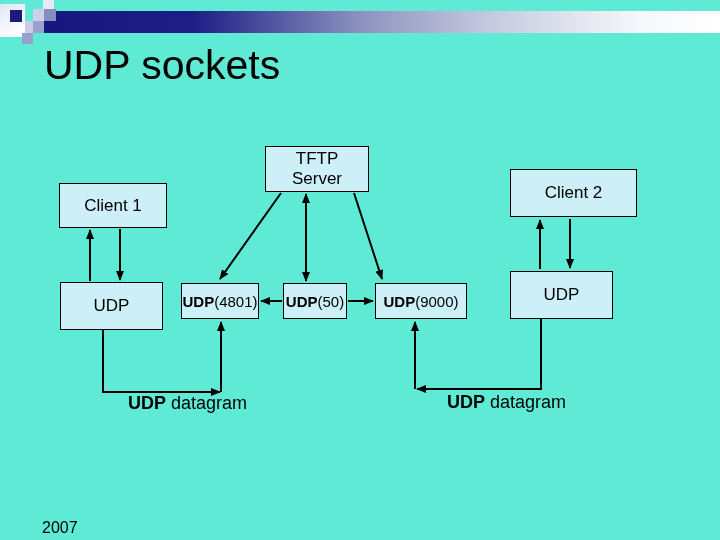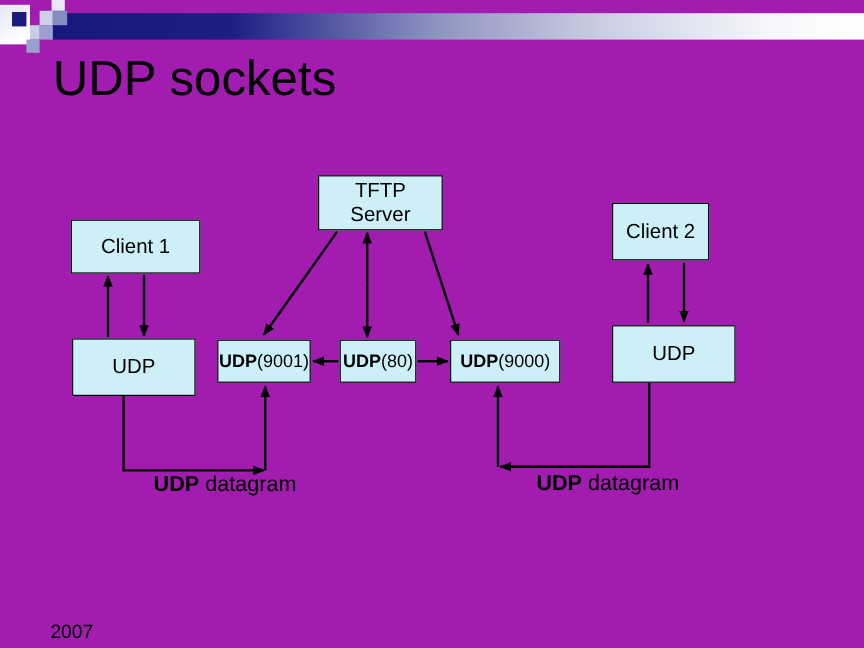--- a/index.html
+++ b/index.html
@@ -1,17 +1,17 @@
 <!DOCTYPE html>
 <html><head>
 <meta charset="utf-8">
 <style>
   html,body{margin:0;padding:0;background:#fff;}
   .slide{
-    position:relative;width:720px;height:540px;background:#a21caf;
+    position:relative;width:720px;height:540px;background:#5eead4;
     font-family:"Liberation Sans",sans-serif;color:#000;overflow:hidden;
   }
   
   .bar{
     position:absolute;left:44px;top:11px;width:676px;height:22px;
     background:linear-gradient(90deg,#17177d 0%,#1d1d85 22%,#8d93bf 47%,#c9cce0 67%,#f6f7fb 88%,#ffffff 100%);
   }
   .deco{position:absolute;}
   .deco-col{left:0;top:4px;width:25px;height:33px;background:linear-gradient(150deg,#e3e6f2 0%,#ffffff 85%);}
   .sq-navy{left:10px;top:10px;width:12px;height:12px;background:#1b1b7e;}
@@ -27,21 +27,21 @@
     letter-spacing:0;line-height:1.05;
   }
   
   .box{
     position:absolute;background:#cdeff7;border:1.5px solid #000;box-sizing:border-box;
     display:flex;align-items:center;justify-content:center;font-size:17px;
   }
   .box .b{font-weight:bold;}
   #box-server{left:265px;top:146px;width:104px;height:46px;flex-direction:column;line-height:20px;text-align:center;}
   #box-client1{left:59px;top:183px;width:108px;height:45px;}
-  #box-client2{left:510px;top:169px;width:81px;height:48px;}
+  #box-client2{left:510px;top:169px;width:127px;height:48px;}
   #box-udp-left{left:60px;top:282px;width:103px;height:48px;}
   #box-udp-right{left:510px;top:271px;width:103px;height:48px;}
   #box-9001{left:181px;top:283px;width:78px;height:36px;font-size:15px;}
   #box-69{left:283px;top:283px;width:64px;height:36px;font-size:15px;}
   #box-9000{left:375px;top:283px;width:92px;height:36px;font-size:15px;}
   
   .dg-label{position:absolute;font-size:18px;white-space:pre;}
   .dg-label .b{font-weight:bold;}
   #label-dg-left{left:108px;top:372px;}
   #label-dg-right{left:427px;top:371px;}
@@ -114,26 +114,26 @@
   <div class="box" id="box-udp-left">
     <span>UDP</span>
   </div>
 
   <div class="box" id="box-udp-right">
     <span>UDP</span>
   </div>
 
   <div class="box" id="box-9001">
     <span class="b">UDP</span>
-      <span>(9001)</span>
+      <span>(4801)</span>
   </div>
 
   <div class="box" id="box-69">
     <span class="b">UDP</span>
-      <span>(80)</span>
+      <span>(50)</span>
   </div>
 
   <div class="box" id="box-9000">
     <span class="b">UDP</span>
       <span>(9000)</span>
   </div>
 
   <div class="dg-label" id="label-dg-left">
     <span class="b">UDP</span><span> datagram</span>
   </div>

